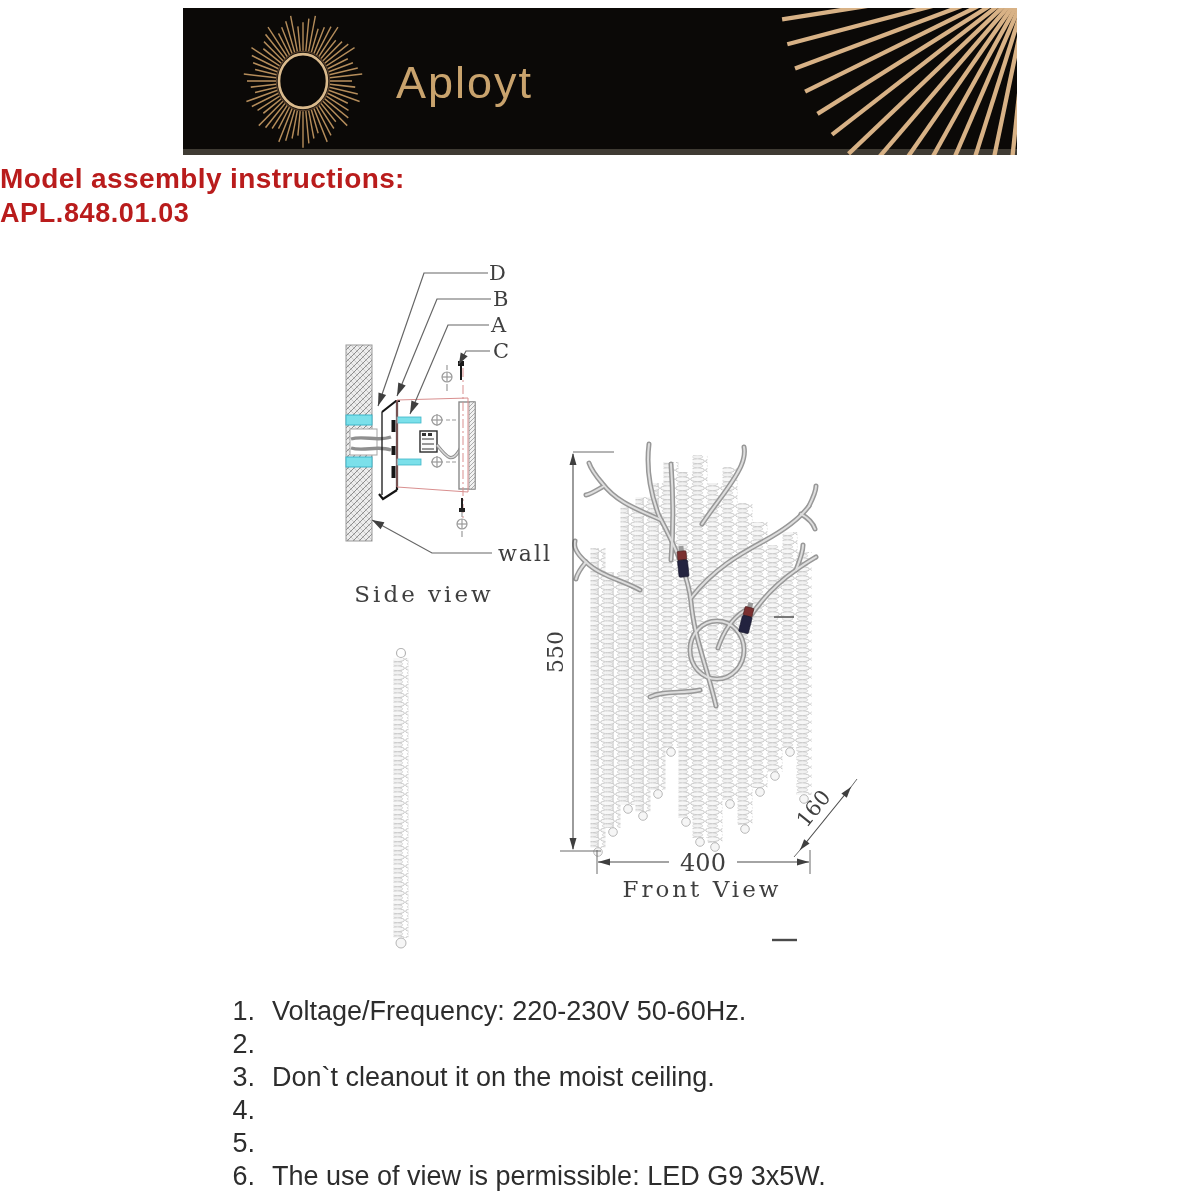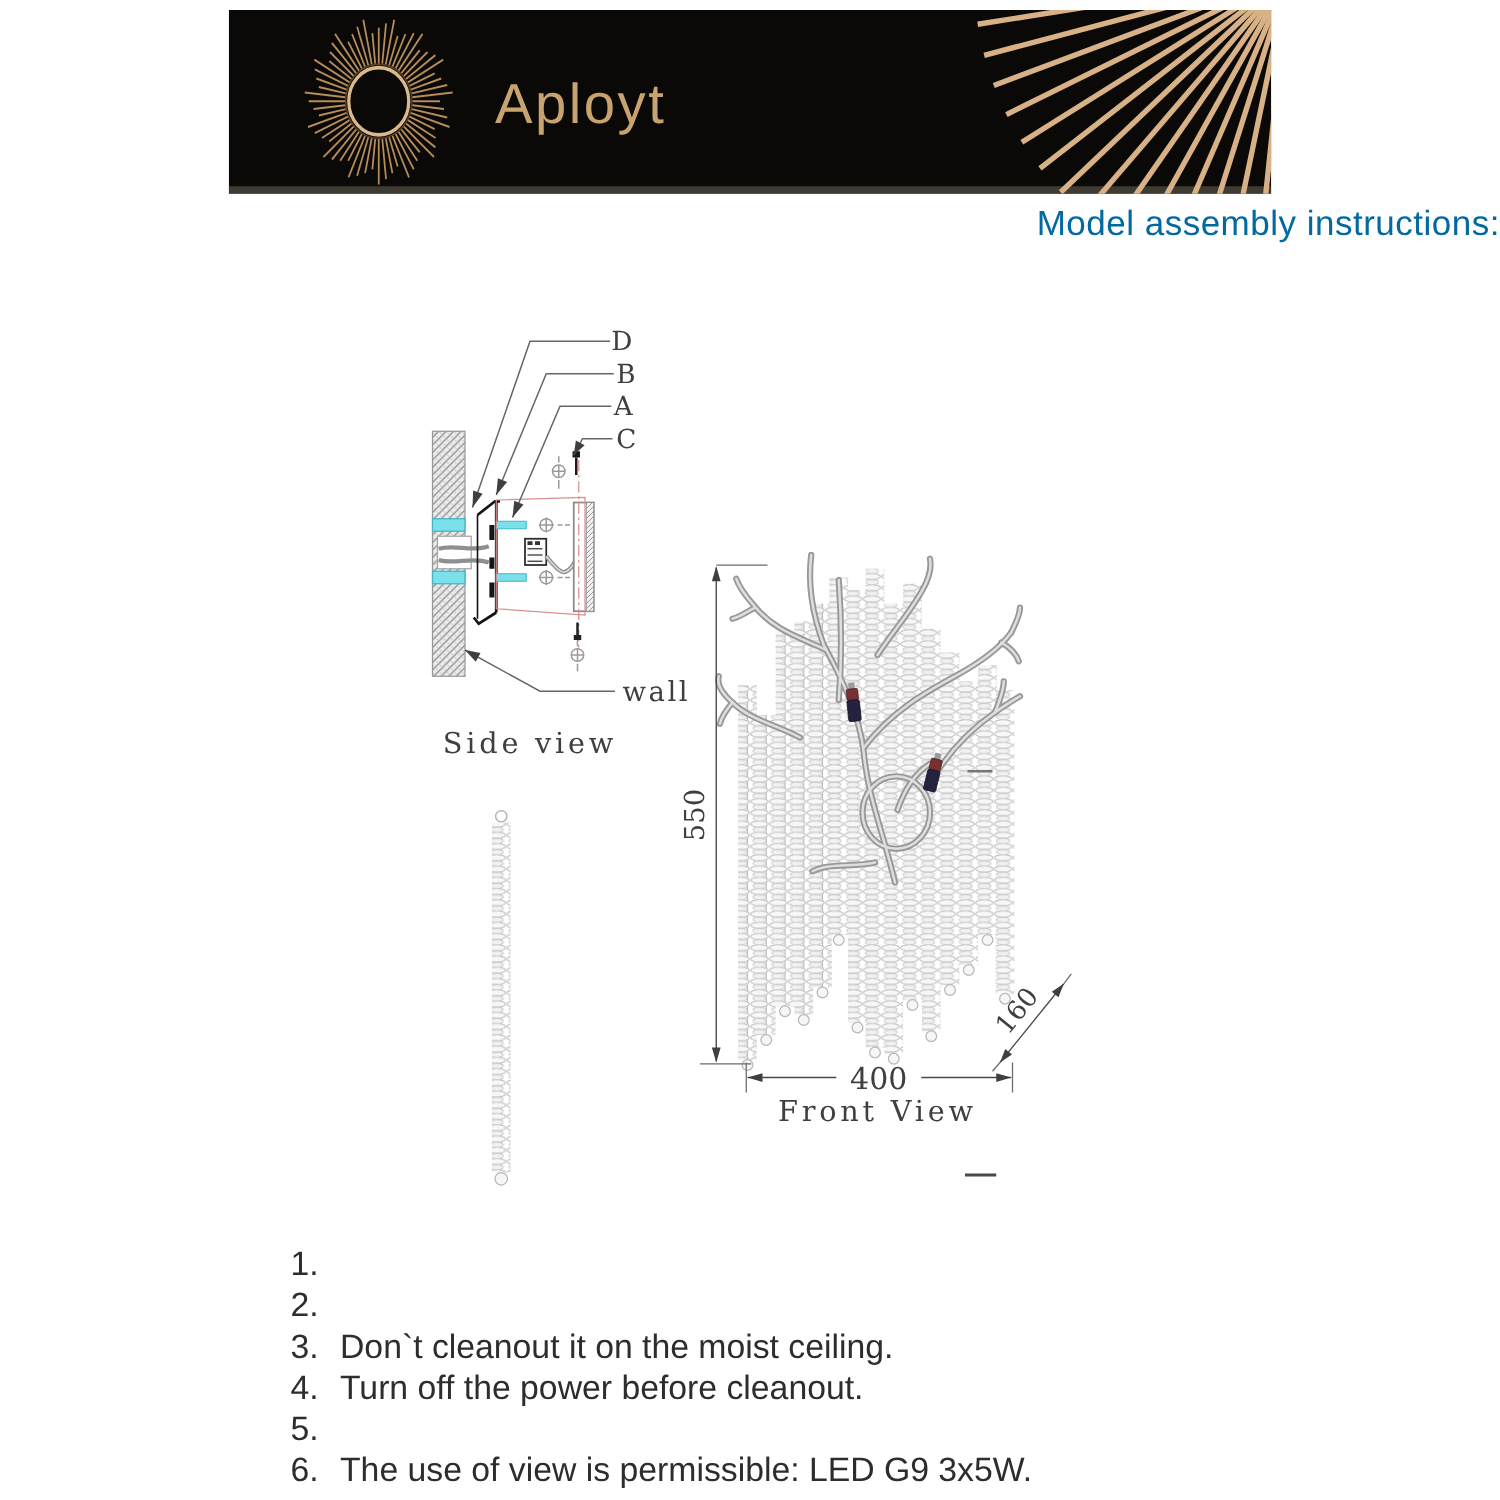--- a/index.html
+++ b/index.html
@@ -1,21 +1,21 @@
 <!DOCTYPE html>
 <html><head>
 <meta charset="utf-8">
 <style>
   html,body{margin:0;padding:0;background:#ffffff;}
   .sheet{position:relative;width:1200px;height:1200px;background:#ffffff;overflow:hidden;
          font-family:"Liberation Sans",sans-serif;}
   .banner{position:absolute;left:183px;top:8px;width:834px;height:147px;}
   .banner svg{display:block;}
   .brand-text{font-family:"Liberation Sans",sans-serif;letter-spacing:2px;}
-  .title-block{position:absolute;left:0;top:163px;width:100%;text-align:right;color:#0369a1;}
+  .title-block{position:absolute;left:0;top:163px;width:100%;text-align:left;color:#b91c1c;font-weight:bold;}
   .title-line1{font-size:28px;letter-spacing:.4px;}
   .title-line2{font-size:27px;margin-top:3px;letter-spacing:.6px;}
   .diagram{position:absolute;left:180px;top:248px;}
   .cad{font-family:"DejaVu Serif","Liberation Serif",serif;fill:#3f3f3f;}
   .dim{stroke:#4a4a4a;stroke-width:1.1;fill:none;}
   .ext{stroke:#6a6a6a;stroke-width:1;fill:none;}
   .arr{fill:#3f3f3f;stroke:none;}
   .lead{stroke:#666;stroke-width:1.2;fill:none;}
   .blk{stroke:#151515;fill:none;}
   .branch{stroke:#989898;stroke-width:5;fill:none;stroke-linecap:round;}
@@ -118,20 +118,21 @@
           <line x1="848" y1="-28" x2="748.3225333541328" y2="203.44848809845797" stroke="#d8b286" stroke-width="4.3"></line>
           <line x1="848" y1="-28" x2="772.0963089311632" y2="212.29696145004954" stroke="#d8b286" stroke-width="4.3"></line>
           <line x1="848" y1="-28" x2="796.639218825613" y2="218.71049867639752" stroke="#d8b286" stroke-width="4.3"></line>
           <line x1="848" y1="-28" x2="821.7025690150527" y2="222.6241112175601" stroke="#d8b286" stroke-width="4.3"></line>
         </g>
     </svg>
   </div>
 
   <div class="title-block">
     <div class="title-line1">Model assembly instructions:</div>
+    <div class="title-line2">APL.848.01.03</div>
   </div>
 
   <svg class="diagram" width="840" height="745" viewBox="180 248 840 745">
     <defs>
       <pattern id="cryst" width="15" height="9" patternUnits="userSpaceOnUse">
         <ellipse cx="7.5" cy="2.2" rx="7" ry="2.4" fill="#f7f7f7" stroke="#c2c2c2" stroke-width="0.9"></ellipse>
         <ellipse cx="7.5" cy="6.8" rx="5.2" ry="2" fill="#f1f1f1" stroke="#cccccc" stroke-width="0.8"></ellipse>
       </pattern>
       <pattern id="wallhatch" width="6" height="6" patternUnits="userSpaceOnUse">
         <rect width="6" height="6" fill="#ececec"></rect>
@@ -372,31 +373,31 @@
       <text x="702" y="897" text-anchor="middle" font-size="23" letter-spacing="3" class="cad">Front View</text>
 
       <line x1="774" y1="617" x2="794" y2="617" stroke="#777777" stroke-width="2"></line>
       <line x1="772" y1="940" x2="797" y2="940" stroke="#4a4a4a" stroke-width="2.4"></line>
     </g>
   </svg>
 
   <div class="instructions">
     <div class="ins-row">
       <span class="ins-num">1.</span>
+      <span class="ins-text">Voltage/Frequency: 220-230V 50-60Hz.</span>
     </div>
     <div class="ins-row">
       <span class="ins-num">2.</span>
     </div>
     <div class="ins-row">
       <span class="ins-num">3.</span>
       <span class="ins-text">Don`t cleanout it on the moist ceiling.</span>
     </div>
     <div class="ins-row">
       <span class="ins-num">4.</span>
-      <span class="ins-text">Turn off the power before cleanout.</span>
     </div>
     <div class="ins-row">
       <span class="ins-num">5.</span>
     </div>
     <div class="ins-row">
       <span class="ins-num">6.</span>
       <span class="ins-text">The use of view is permissible: LED G9 3x5W.</span>
     </div>
   </div>
 </div>

